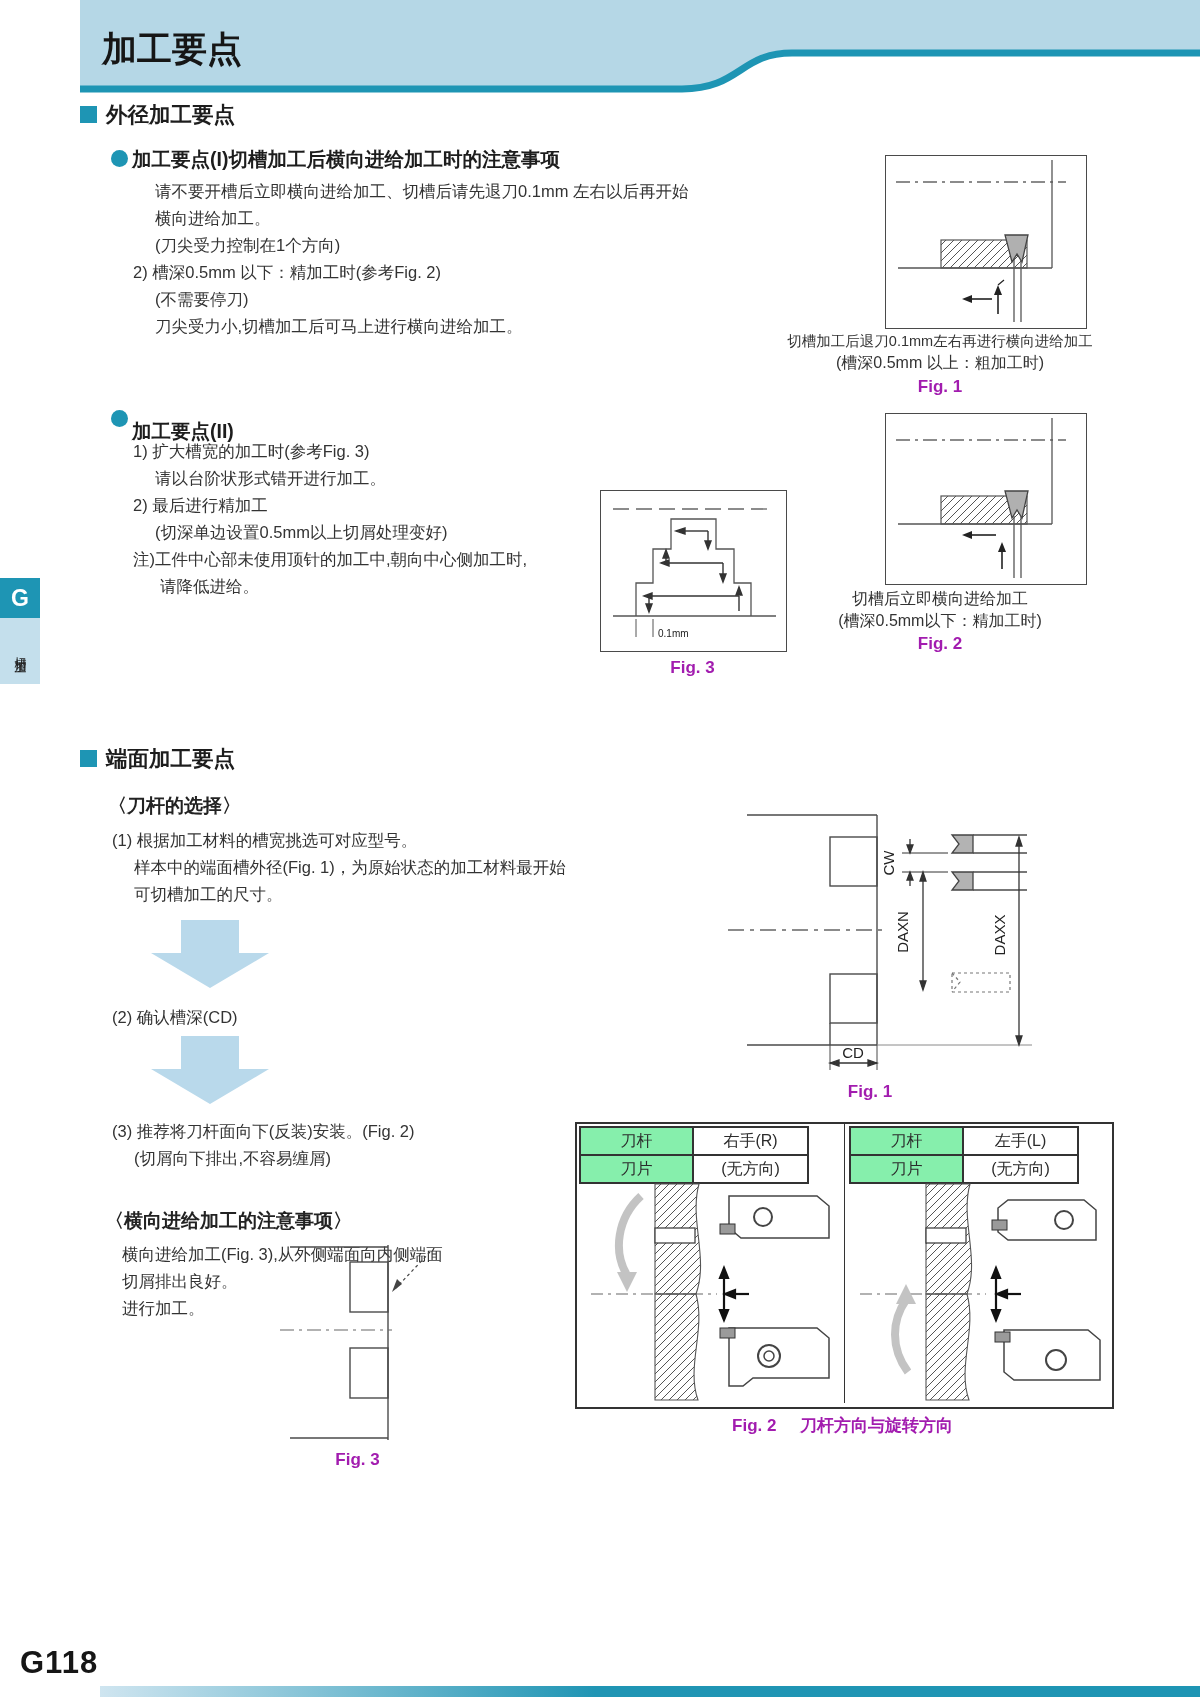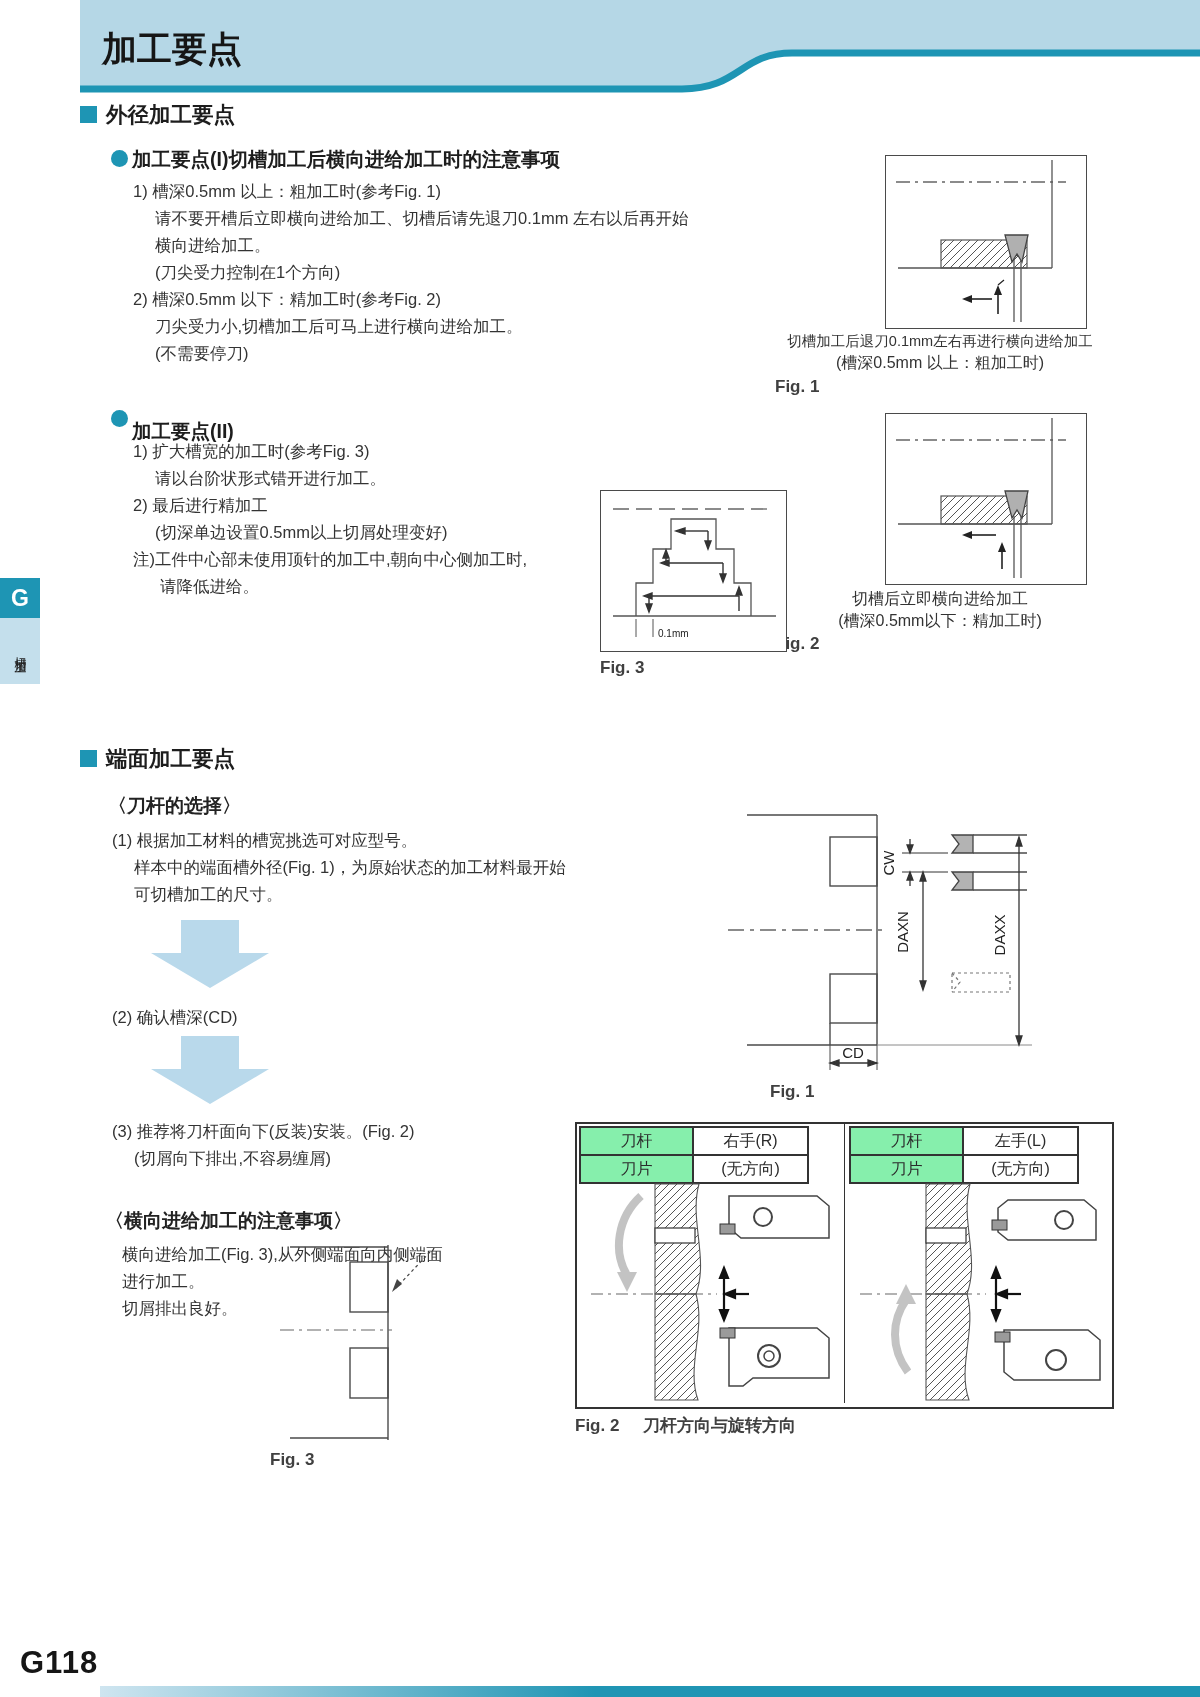--- a/index.html
+++ b/index.html
@@ -11,21 +11,21 @@
   .ind1{padding-left:22px;}
   .ind2{padding-left:27px;}
   .sec-title{font-size:21.5px;font-weight:bold;color:#1d1d1d;white-space:nowrap;}
   .sec-square{width:17px;height:17px;background:#1e95b4;display:inline-block;}
   .pt-head{font-size:19.5px;font-weight:bold;color:#1d1d1d;white-space:nowrap;}
   .pt-dot{width:17px;height:17px;border-radius:50%;background:#1e95b4;display:inline-block;}
   .angle-head{font-size:19px;font-weight:600;color:#222;white-space:nowrap;}
   .figbox{border:1.5px solid #4a4a4a;background:#fff;}
   .figcap-s{font-size:14.5px;color:#333;text-align:center;white-space:nowrap;}
   .figcap-m{font-size:16px;color:#333;text-align:center;white-space:nowrap;}
-  .figlabel{font-size:17px;font-weight:bold;color:#404040;text-align:left;}
+  .figlabel{font-size:17px;font-weight:bold;color:#a21caf;text-align:center;}
   .hdr{display:grid;grid-template-columns:113px 115px;grid-auto-rows:28px;border:1.5px solid #333;}
   .hdr div{border:1px solid #333;font-size:16px;line-height:26px;text-align:center;overflow:hidden;}
   .hdr .lab{background:#86efac;}
   .hdr .val{background:#fff;}
   svg text{font-family:"Liberation Sans","DejaVu Sans",sans-serif;}
 </style>
 </head>
 <body>
 
 <div class="page">
@@ -35,27 +35,26 @@
     <path d="M80,89 H682 C740,89 740,53 792,53 H1200" fill="none" stroke="#1e95b4" stroke-width="7"></path>
   </svg>
   <div class="abs nowrap" style="left:102;left:102px;top:26px;font-size:35px;font-weight:bold;color:#161616;">加工要点</div>
 
   <span class="sec-square abs" style="left:80px;top:106px;"></span>
   <div class="abs sec-title" style="left:106px;top:100px;">外径加工要点</div>
 
   <span class="pt-dot abs" style="left:111px;top:150px;"></span>
   <div class="abs pt-head" style="left:132px;top:146px;">加工要点(I)切槽加工后横向进给加工时的注意事项</div>
   <div class="abs body-block" style="left:133px;top:178px;">
-    <div>1) 槽深0.5mm 以上：粗加工时(参考Fig. 1)</div>
     <div class="ind1">请不要开槽后立即横向进给加工、切槽后请先退刀0.1mm 左右以后再开始</div>
     <div class="ind1">横向进给加工。</div>
     <div class="ind1">(刀尖受力控制在1个方向)</div>
     <div>2) 槽深0.5mm 以下：精加工时(参考Fig. 2)</div>
+    <div class="ind1">(不需要停刀)</div>
     <div class="ind1">刀尖受力小,切槽加工后可马上进行横向进给加工。</div>
-    <div class="ind1">(不需要停刀)</div>
   </div>
 
   <span class="pt-dot abs" style="left:111px;top:410px;"></span>
   <div class="abs pt-head" style="left:132px;top:406px;margin-top:12px;">加工要点(II)</div>
   <div class="abs body-block" style="left:133px;top:438px;">
     <div>1) 扩大槽宽的加工时(参考Fig. 3)</div>
     <div class="ind1">请以台阶状形式错开进行加工。</div>
     <div>2) 最后进行精加工</div>
     <div class="ind1">(切深单边设置0.5mm以上切屑处理变好)</div>
     <div>注)工件中心部未使用顶针的加工中,朝向中心侧加工时,</div>
@@ -169,22 +168,22 @@
   </svg>
 
   <div class="abs body-block" style="left:112px;top:1118px;">
     <div>(3) 推荐将刀杆面向下(反装)安装。(Fig. 2)</div>
     <div class="ind1">(切屑向下排出,不容易缠屑)</div>
   </div>
 
   <div class="abs angle-head" style="left:105px;top:1208px;">〈横向进给加工的注意事项〉</div>
   <div class="abs body-block" style="left:122px;top:1241px;">
     <div>横向进给加工(Fig. 3),从外侧端面向内侧端面</div>
+    <div>切屑排出良好。</div>
     <div>进行加工。</div>
-    <div>切屑排出良好。</div>
   </div>
 
   <svg class="abs" style="left:680px;top:745px;" width="430" height="335">
     <g stroke="#4a4a4a" stroke-width="1.4" fill="none">
       <line x1="67" y1="70" x2="197" y2="70"></line>
       <line x1="197" y1="70" x2="197" y2="300"></line>
       <rect x="150" y="92" width="47" height="49"></rect>
       <rect x="150" y="229" width="47" height="49"></rect>
       <line x1="67" y1="300" x2="197" y2="300"></line>
       <line x1="150" y1="278" x2="150" y2="300"></line>

